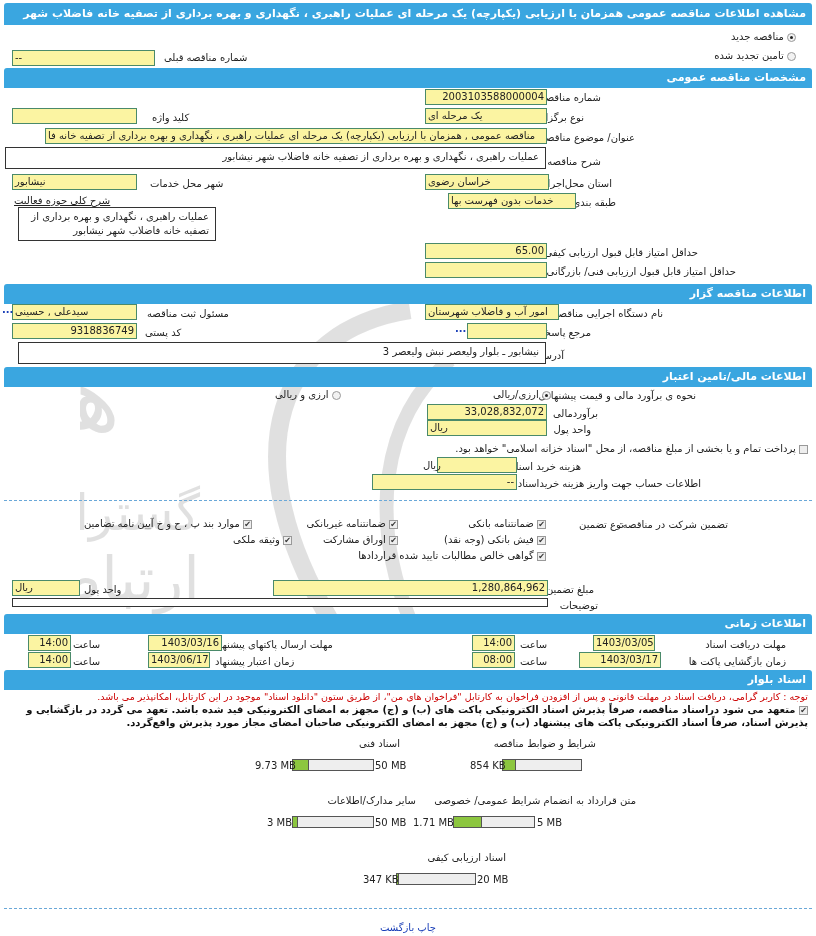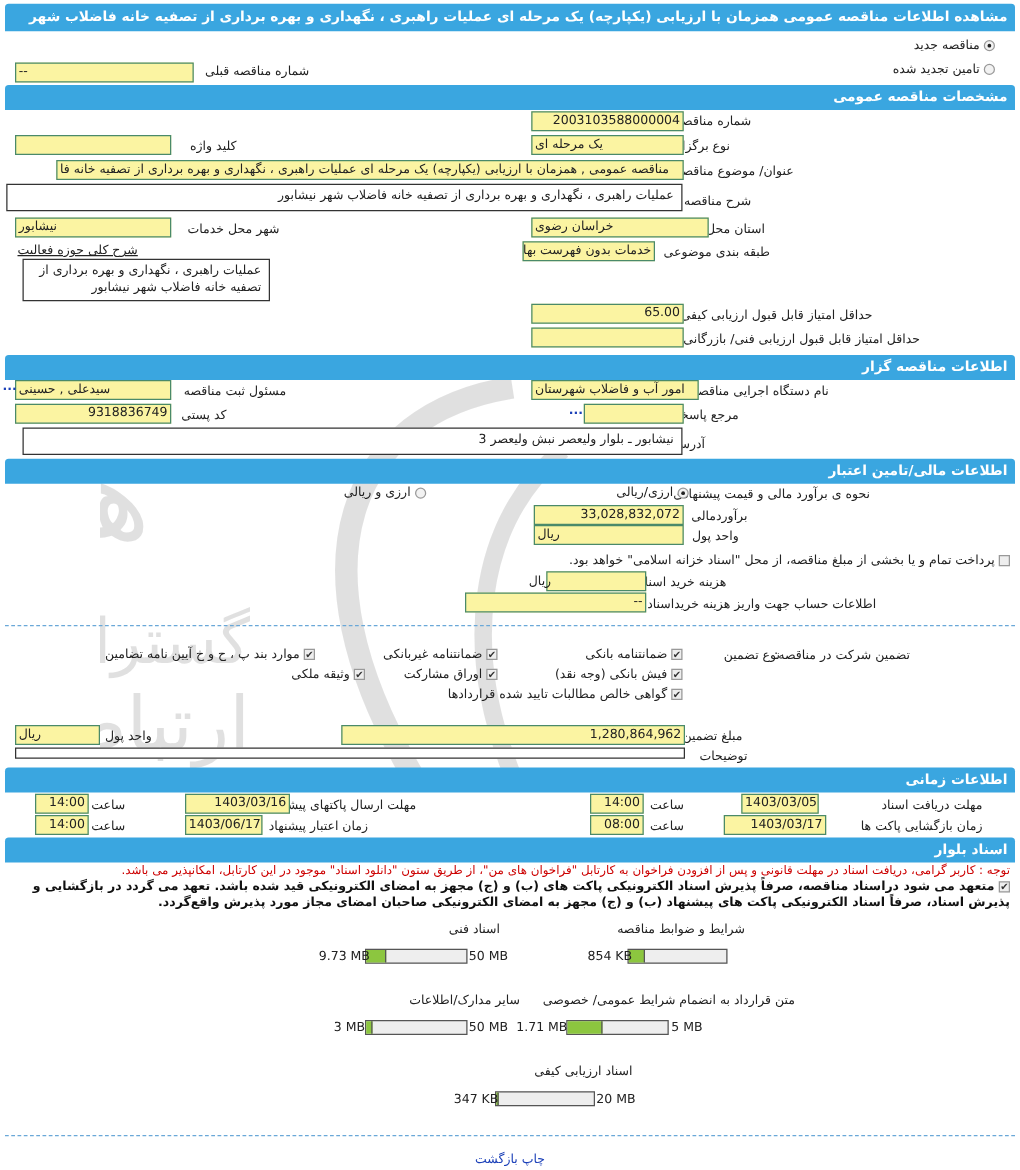--- a/index.html
+++ b/index.html
@@ -57,26 +57,26 @@
 <div class="lbl" style="left:152px;top:112px">کلید واژه</div>
 <div class="inp" style="left:12px;top:108px;width:125px"></div>
 
 <div class="lbl" style="right:181px;top:132px">عنوان/ موضوع مناقصه</div>
 <div class="inp" style="left:45px;top:128px;width:502px">مناقصه عمومی , همزمان با ارزیابی (یکپارچه) یک مرحله ای عملیات راهبری ، نگهداری و بهره برداری از تصفیه خانه فا</div>
 
 <div class="lbl" style="right:215px;top:156px">شرح مناقصه</div>
 <div class="box" style="left:5px;right:270px;top:147px;height:22px">عملیات راهبری ، نگهداری و بهره برداری از تصفیه خانه فاضلاب شهر نیشابور</div>
 
 <div class="lbl" style="right:204px;top:178px">استان محل‌اجرا</div>
-<div class="inp" style="left:425px;top:174px;width:142px">خراسان رضوی</div>
+<div class="inp" style="left:425px;top:174px;width:124px">خراسان رضوی</div>
 <div class="lbl" style="left:150px;top:178px">شهر محل خدمات</div>
 <div class="inp" style="left:12px;top:174px;width:125px">نیشابور</div>
 
 <div class="lbl" style="right:200px;top:197px">طبقه بندی موضوعی</div>
-<div class="inp" style="left:418px;top:193px;width:106px">خدمات بدون فهرست بها</div>
+<div class="inp" style="left:448px;top:193px;width:128px">خدمات بدون فهرست بها</div>
 <div class="lbl" style="left:14px;top:195px;text-decoration:underline">شرح کلی حوزه فعالیت</div>
 <div class="box" style="left:18px;width:198px;top:207px;height:34px;white-space:normal;text-align:right">عملیات راهبری ، نگهداری و بهره برداری از تصفیه خانه فاضلاب شهر نیشابور</div>
 
 <div class="lbl" style="right:118px;top:247px">حداقل امتیاز قابل قبول ارزیابی کیفی</div>
 <div class="inp ltr" style="left:425px;top:243px;width:122px">65.00</div>
 <div class="lbl" style="right:80px;top:266px">حداقل امتیاز قابل قبول ارزیابی فنی/ بازرگانی</div>
 <div class="inp" style="left:425px;top:262px;width:122px"></div>
 
 <div class="hdr" style="top:284px">اطلاعات مناقصه گزار</div>
 
@@ -167,21 +167,21 @@
 <div class="box" style="left:12px;width:536px;top:598px;height:9px;padding:0"></div>
 
 <div class="hdr" style="top:614px">اطلاعات زمانی</div>
 
 <div class="lbl" style="right:30px;top:639px">مهلت دریافت اسناد</div>
 <div class="inp ltr" style="left:593px;top:635px;width:62px">1403/03/05</div>
 <div class="lbl" style="left:520px;top:639px">ساعت</div>
 <div class="inp ltr" style="left:472px;top:635px;width:43px">14:00</div>
 
 <div class="lbl" style="left:215px;top:639px">مهلت ارسال پاکتهای پیشنهاد</div>
-<div class="inp ltr" style="left:148px;top:635px;width:84px">1403/03/16</div>
+<div class="inp ltr" style="left:148px;top:635px;width:74px">1403/03/16</div>
 <div class="lbl" style="left:73px;top:639px">ساعت</div>
 <div class="inp ltr" style="left:28px;top:635px;width:43px">14:00</div>
 
 <div class="lbl" style="right:30px;top:656px">زمان بازگشایی پاکت ها</div>
 <div class="inp ltr" style="left:579px;top:652px;width:82px">1403/03/17</div>
 <div class="lbl" style="left:520px;top:656px">ساعت</div>
 <div class="inp ltr" style="left:472px;top:652px;width:43px">08:00</div>
 
 <div class="lbl" style="left:215px;top:656px">زمان اعتبار پیشنهاد</div>
 <div class="inp ltr" style="left:148px;top:652px;width:62px">1403/06/17</div>

